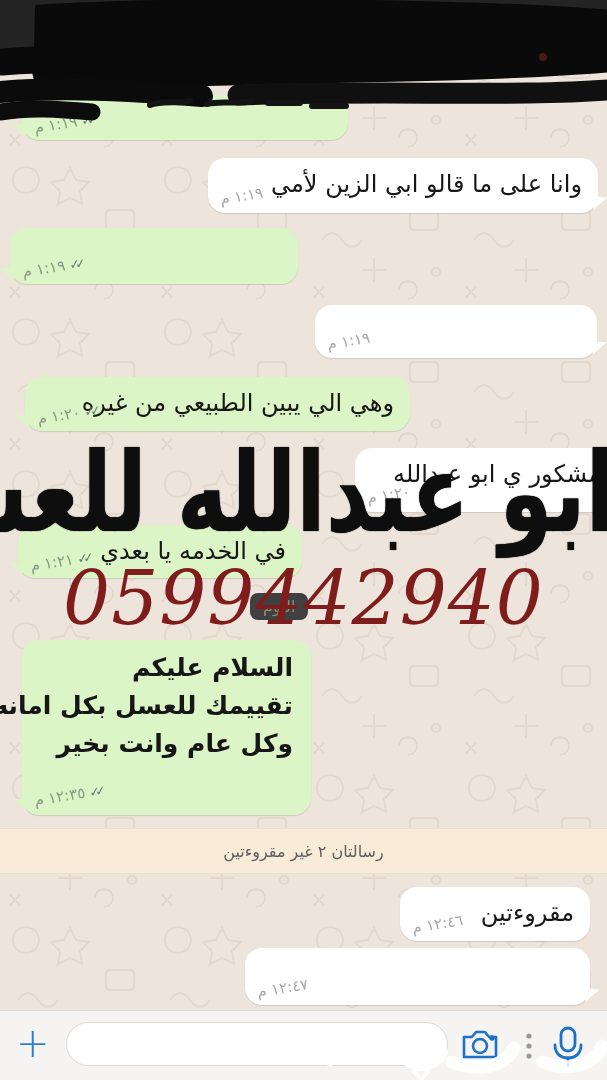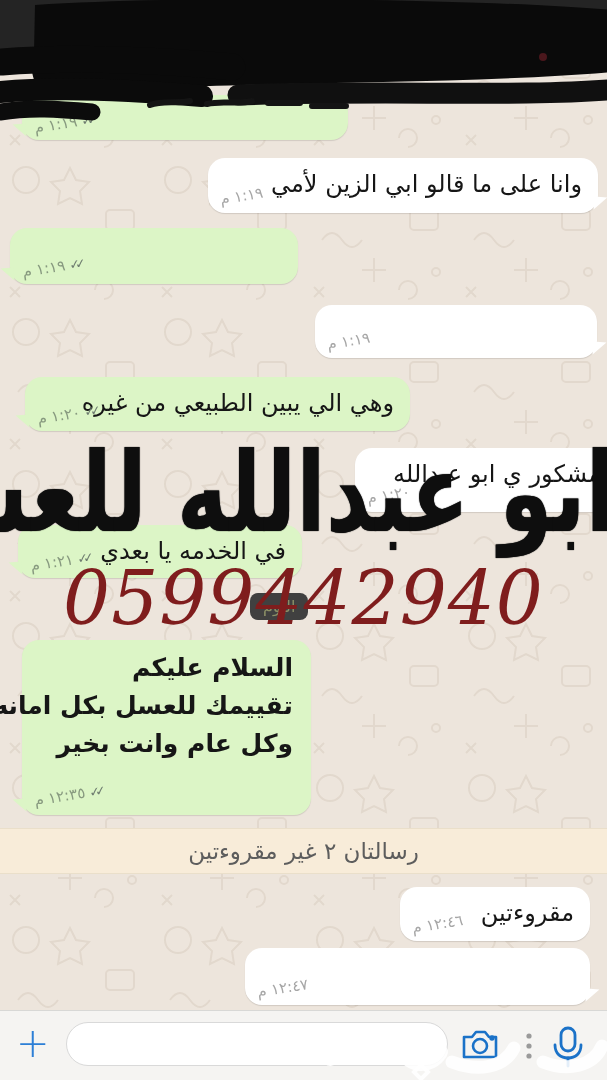--- a/index.html
+++ b/index.html
@@ -48,21 +48,21 @@
   .overlay-number{position:absolute;top:560px;left:0;right:0;z-index:3;text-align:center;
                   font-family:"DejaVu Serif",serif;font-style:italic;font-weight:400;
                   font-size:74px;color:#7f1d1d;letter-spacing:1px;line-height:1.05;}
   .date-chip{position:absolute;top:593px;left:250px;z-index:2;background:#404040;
              border-radius:8px;padding:4px 13px;font-size:16px;color:#8b8f66;}
   .scribble{position:absolute;top:0;left:0;z-index:4;pointer-events:none;}
 
   .unread-banner{position:absolute;top:828px;left:0;right:0;height:44px;z-index:2;
                  background:#f8ecd9;border-top:1px solid #eadfca;border-bottom:1px solid #eadfca;
                  display:flex;align-items:center;justify-content:center;
-                 font-size:23px;color:#5d5d5d;direction:rtl;}
+                 font-size:16px;color:#5d5d5d;direction:rtl;}
 
   
   .input-bar{position:absolute;left:0;right:0;top:1010px;height:70px;z-index:6;
              background:#f5f4f2;border-top:1px solid #d8d8d6;}
   .plus-btn{position:absolute;left:16px;top:12px;font-size:40px;font-weight:200;
             color:#2d7fd6;line-height:1;cursor:pointer;}
   .text-field{position:absolute;left:66px;top:11px;width:382px;height:44px;border-radius:23px;
               background:#fff;border:1px solid #d9d9d9;outline:none;font-size:20px;padding:0 16px;
               box-sizing:border-box;}
   .bar-icon{position:absolute;top:14px;cursor:pointer;}

